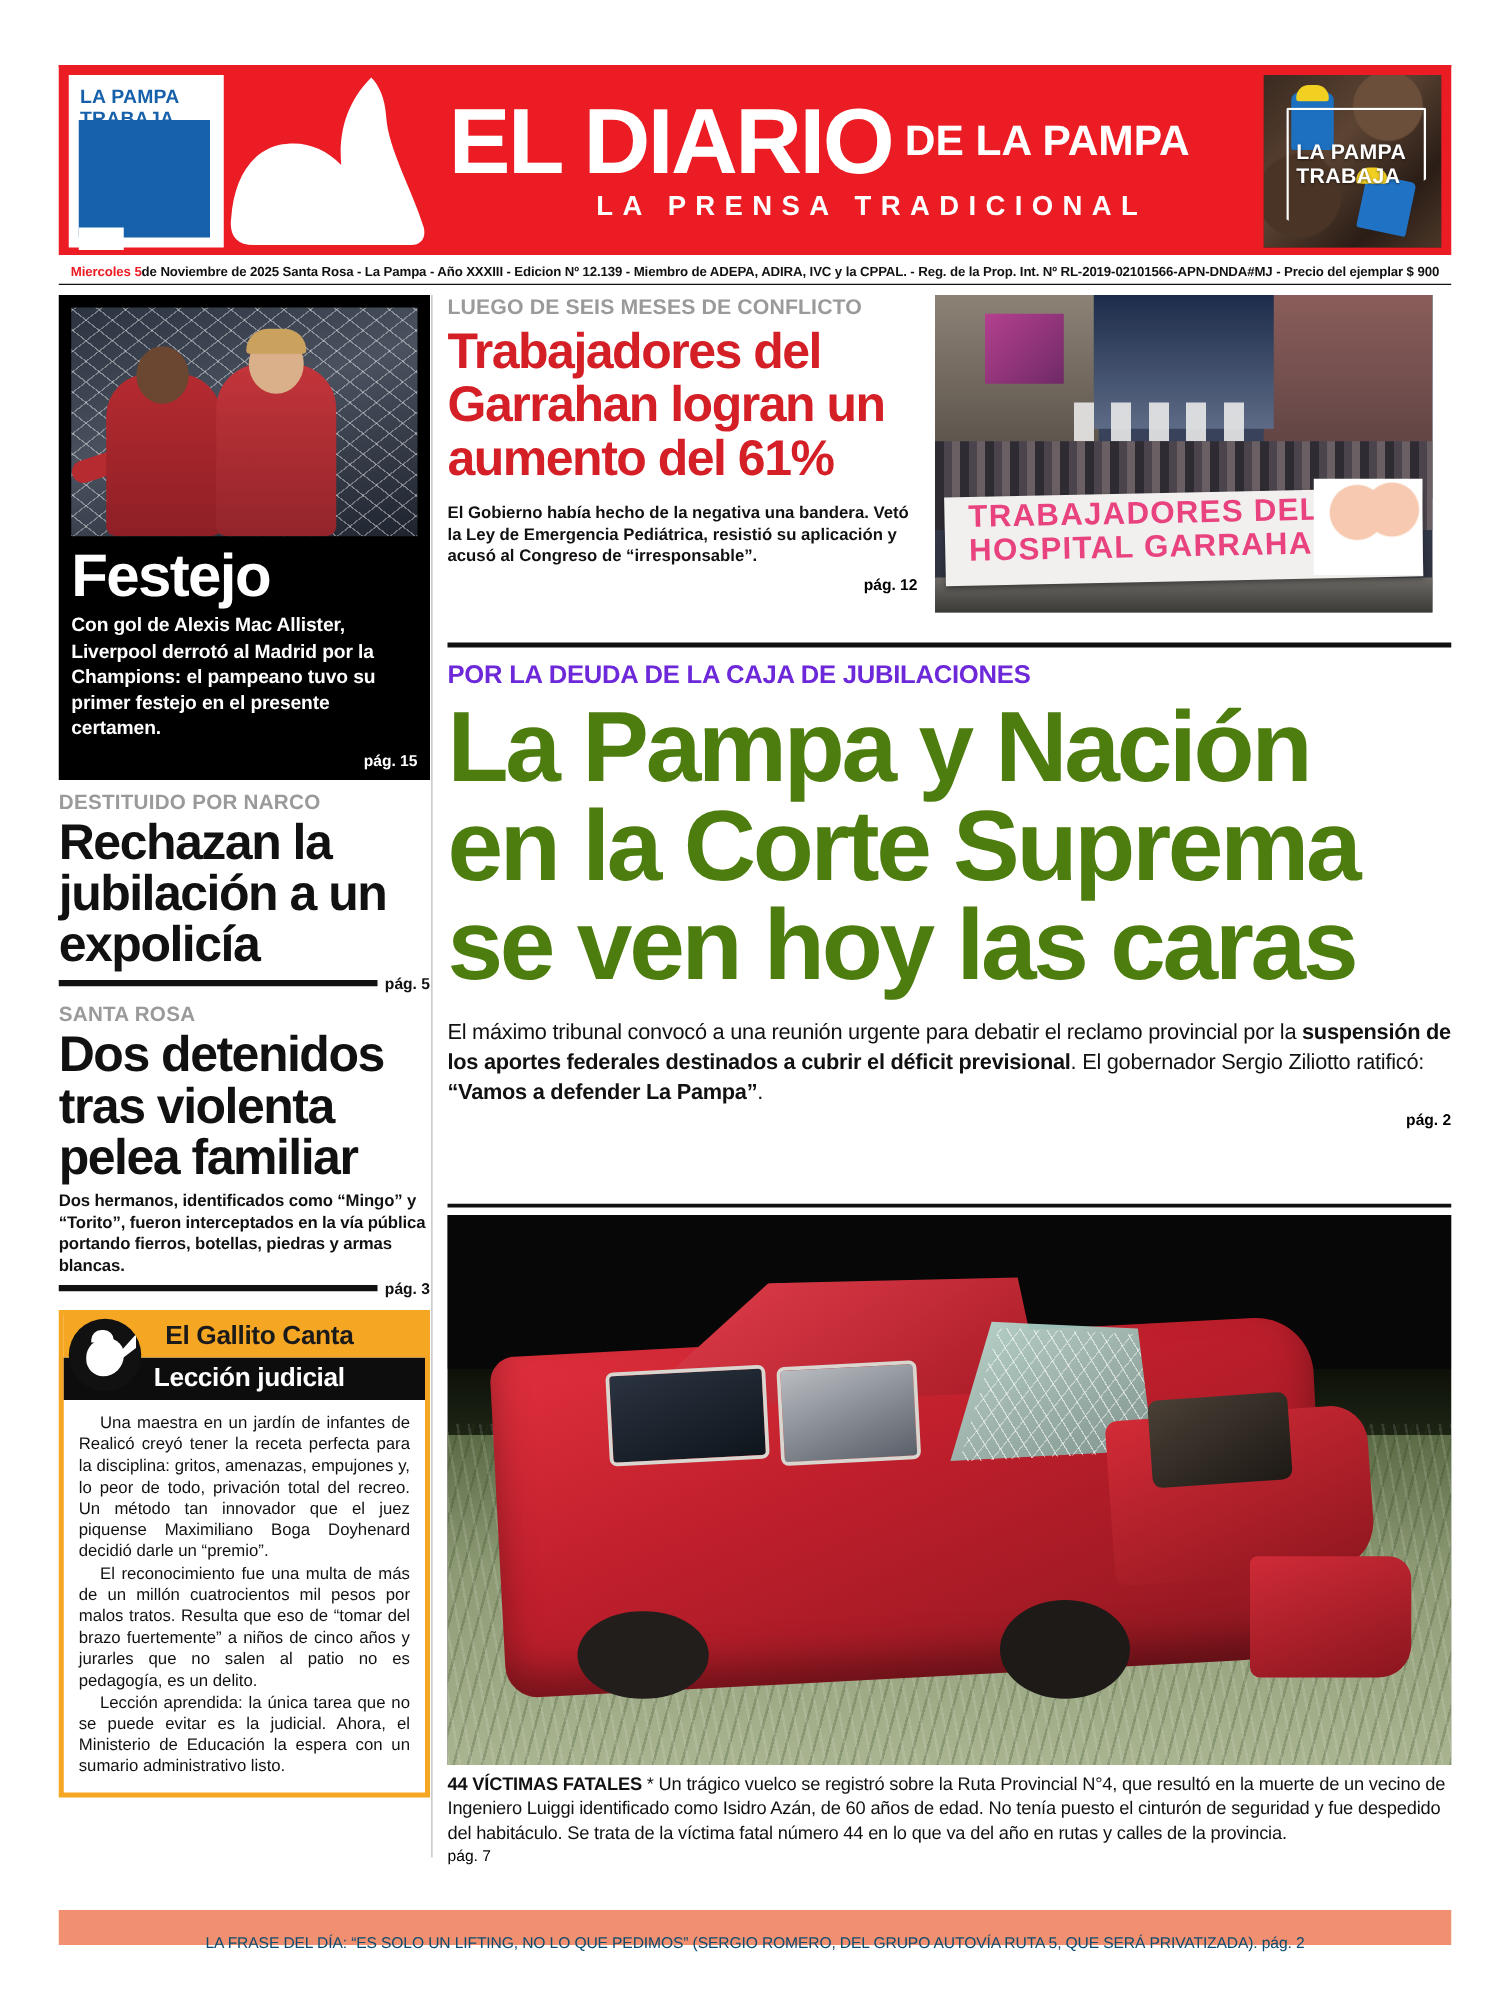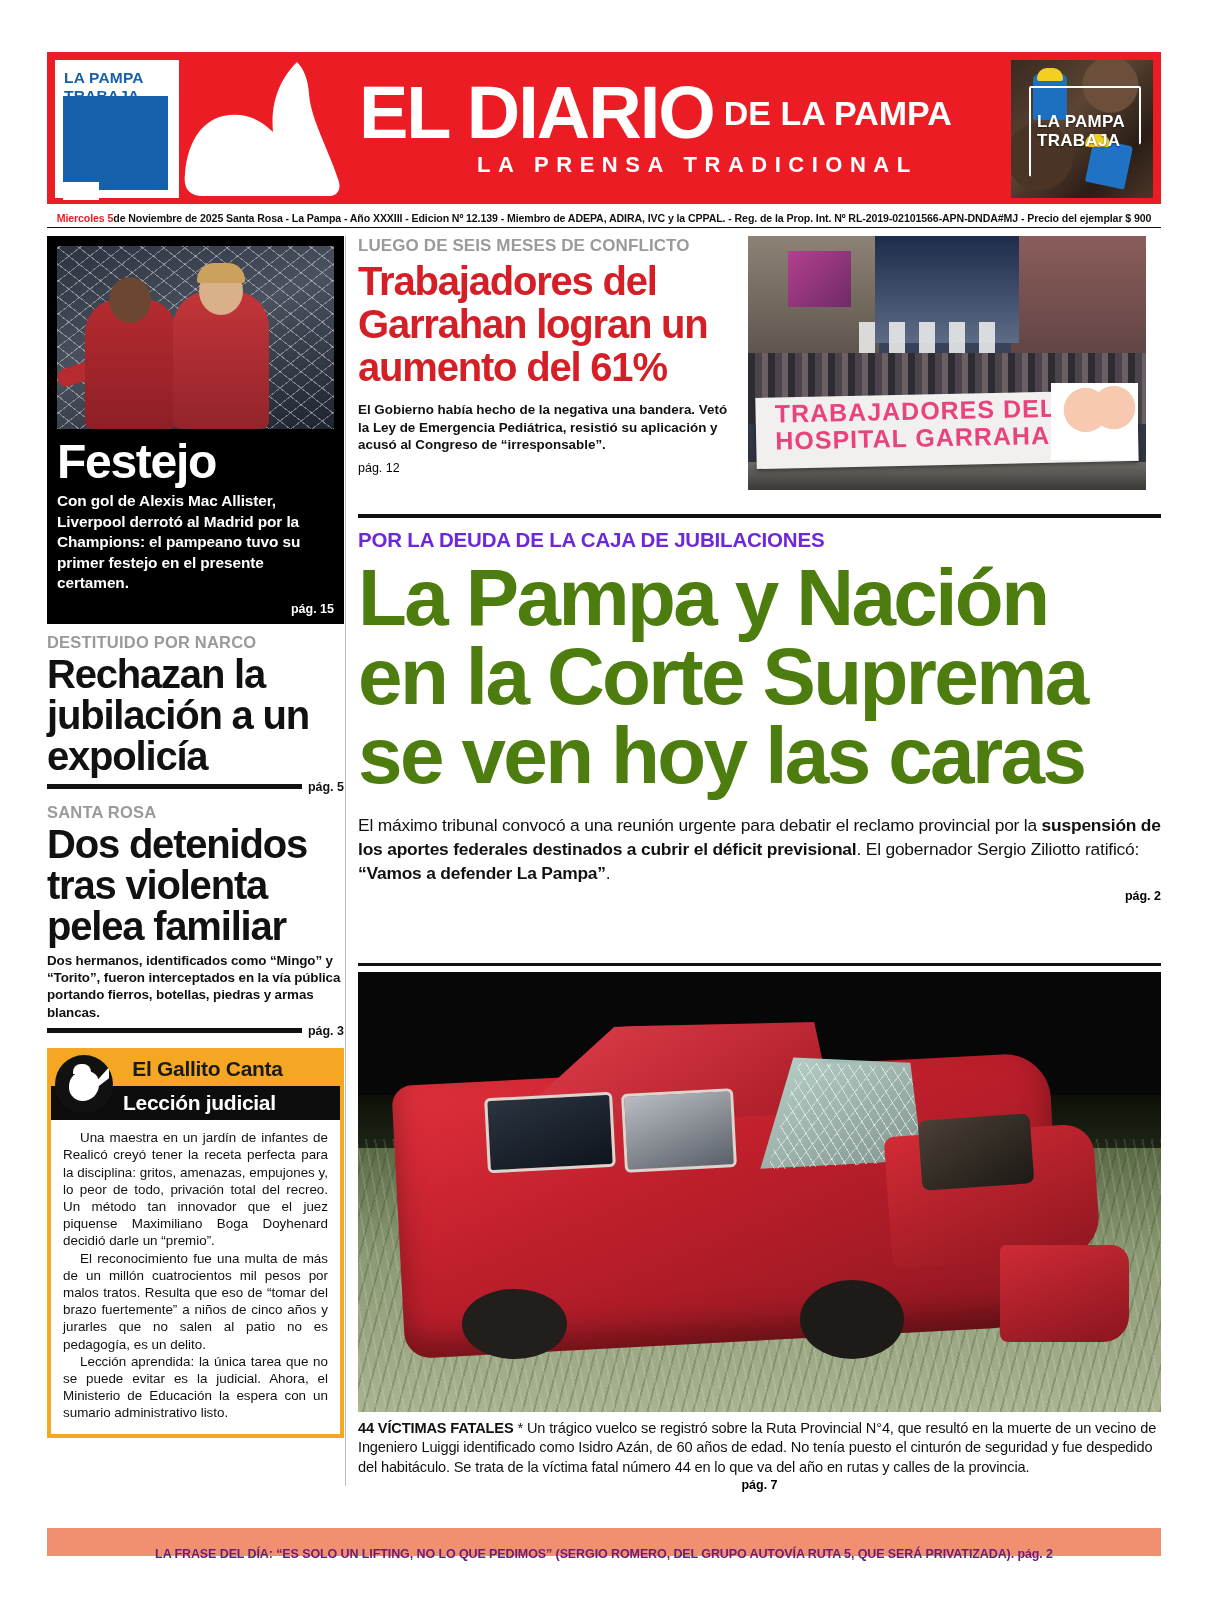--- a/index.html
+++ b/index.html
@@ -201,21 +201,21 @@
   .tr-left { width: 390px; padding-right: 14px; }
   .tr-kicker {
     color:#9a9a9a; font-weight:800; font-size:17px; letter-spacing:.1px; margin-bottom:4px;
   }
   .tr-head {
     color:#d41f26; font-size: 40px; font-weight: 800; line-height: 43px; letter-spacing:-1.2px;
   }
   .tr-body {
     margin-top: 12px; font-size: 13.4px; font-weight: 700; line-height: 17.6px; color:#111;
   }
-  .tr-pag { text-align:left; font-size:12.5px; font-weight:400; margin-top:7px; }
+  .tr-pag { text-align:right; font-size:12.5px; font-weight:700; margin-top:7px; }
   .tr-photo {
     width: 398px; height: 254px; position:relative; overflow:hidden;
     background: linear-gradient(180deg,#1b2740 0%, #3a4560 35%, #2d2f38 100%);
   }
   .tr-photo .sky {
     position:absolute; left:32%; top:0; width:36%; height:42%;
     background: linear-gradient(180deg,#1d2c4a,#5d6b86);
   }
   .tr-photo .bL { position:absolute; left:0; top:0; width:33%; height:62%;
     background: linear-gradient(180deg,#8d8276,#4e4740); }
@@ -343,29 +343,29 @@
   }
   .car .bumper {
     position:absolute; left:80%; top:62%; width:16%; height:22%;
     background: linear-gradient(160deg,#cf2b37,#8a151e); border-radius: 6px 18px 26px 8px;
   }
 
   .carcap {
     margin-top: 7px; font-size: 14.6px; line-height: 19.4px; color:#111; letter-spacing:-0.15px;
   }
   .carcap b { font-weight: 800; }
-  .carcap-pag { text-align:center; font-size:12.5px; font-weight:700; margin-top:1px; }
+  .carcap-pag { text-align:left; font-size:12.5px; font-weight:400; margin-top:1px; }
 
   
   .footer {
     position:absolute; left:47px; bottom:43px; width:1114px; height:28px;
     background:#f19070; display:flex; align-items:center; justify-content:center;
   }
   .footer span {
-    color:#701a75; font-size:12.5px; font-weight:700; letter-spacing:-0.1px; white-space:nowrap;margin-top:24px;
+    color:#0c4a6e; font-size:12.5px; font-weight:400; letter-spacing:-0.1px; white-space:nowrap;margin-top:24px;
   }
 </style>
 </head>
 <body>
 
 <div class="page">
 
   <div class="masthead">
     <div class="mh-leftlogo">
       <div class="blueblock"></div>

